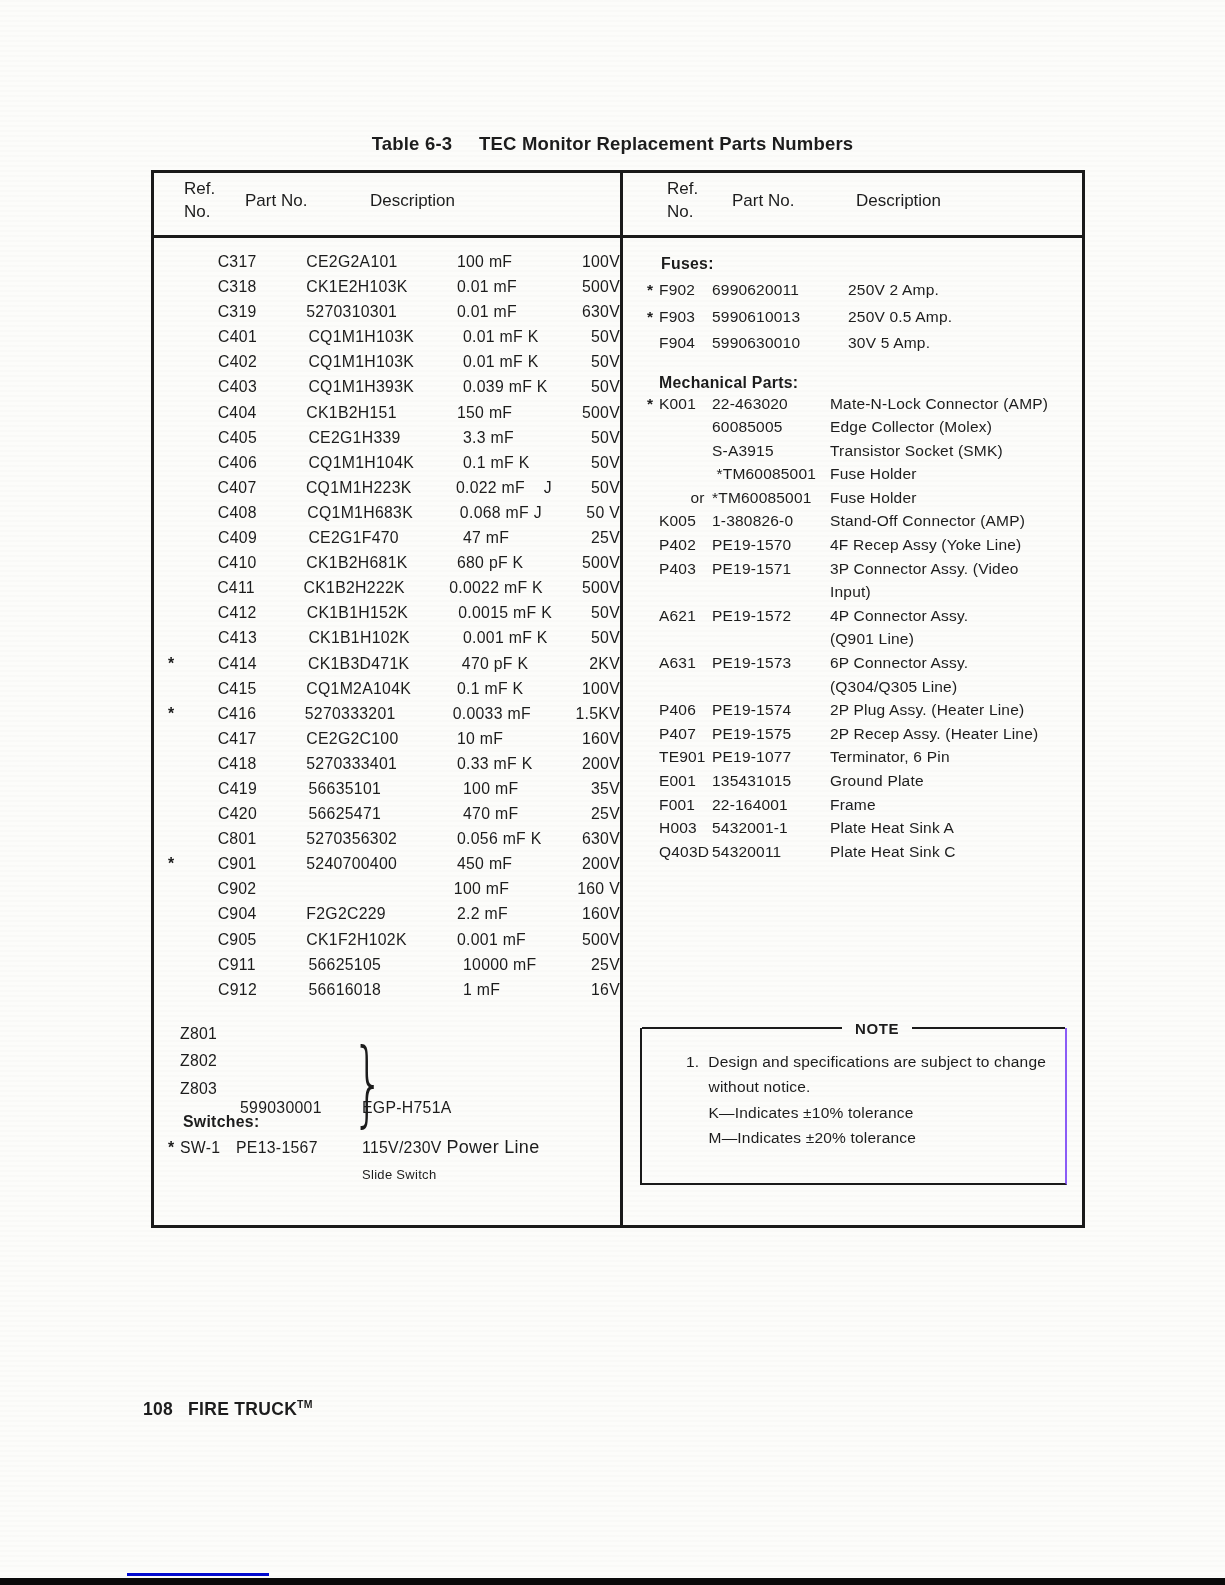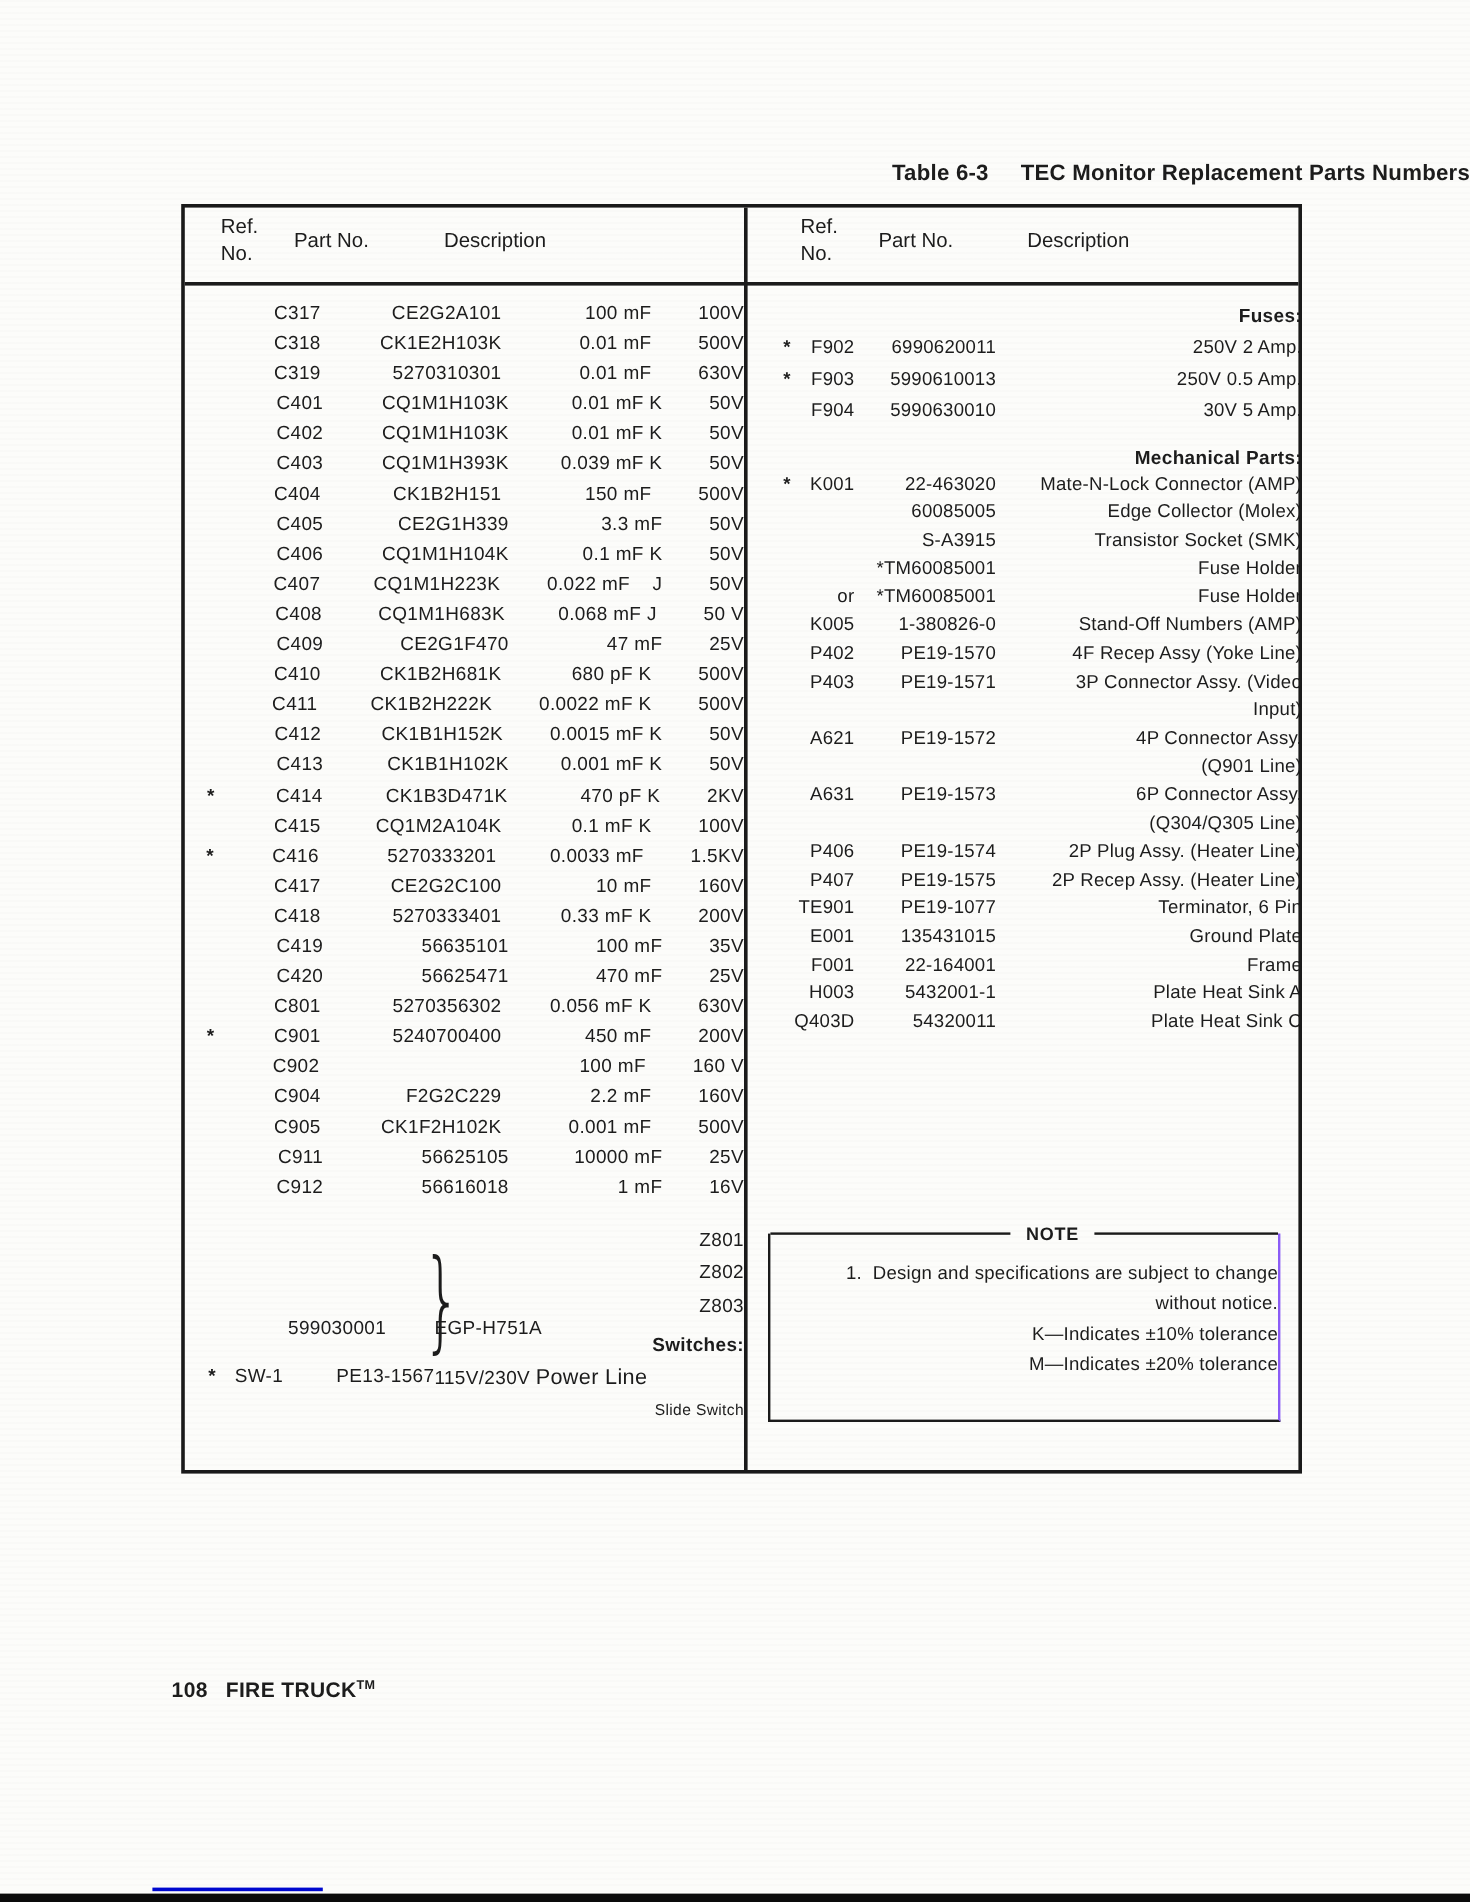--- a/index.html
+++ b/index.html
@@ -1,23 +1,23 @@
 <!DOCTYPE html>
 <html><head>
 <meta charset="utf-8">
 <style>
   html,body{margin:0;padding:0;background:#e8e8e6;}
   .page{position:relative;width:1225px;height:1585px;background:#fcfcfa;
         font-family:"Liberation Sans",sans-serif;color:#1c1c1c;overflow:hidden;margin:0 auto;}
   .page::before{content:"";position:absolute;inset:0;pointer-events:none;
         background:repeating-linear-gradient(to bottom,rgba(0,0,0,0.012) 0 2px,transparent 2px 5px);}
-  .doc-title{position:absolute;top:133px;left:0;width:100%;text-align:right;
+  .doc-title{position:absolute;top:133px;left:0;width:100%;text-align:center;
         font-weight:bold;font-size:18.5px;letter-spacing:.2px;white-space:pre;}
   .parts-table{position:absolute;left:151px;top:170px;width:934px;height:1058px;
-        border:3px solid #1a1a1a;box-sizing:border-box;text-align:right;}
+        border:3px solid #1a1a1a;box-sizing:border-box;}
   .header-rule{position:absolute;left:0;right:0;top:62px;height:2.5px;background:#1a1a1a;}
   .col-divider{position:absolute;left:466px;top:0;bottom:0;width:2.5px;background:#1a1a1a;}
   .th{position:absolute;font-size:17px;white-space:pre;}
   .left-col{position:absolute;left:0;top:67px;width:466px;}
   .right-col{position:absolute;left:469px;top:67px;width:462px;}
   .lrow{display:flex;padding-left:14px;height:25.1px;line-height:25.1px;font-size:15.8px;
         letter-spacing:.3px;white-space:pre;gap:39px;}
   .caps{margin-top:9px;}
   .c-star{width:12px;font-weight:bold;}
   .c-ref{width:56px;}
@@ -379,21 +379,21 @@
             <div class="rrow">
             <span class="c2-star"></span>
             <span class="c2-ref">       or</span>
             <span class="c2-part">*TM60085001</span>
             <span class="c2-desc">Fuse Holder</span>
           </div>
             <div class="rrow">
             <span class="c2-star"></span>
             <span class="c2-ref">K005</span>
             <span class="c2-part">1-380826-0</span>
-            <span class="c2-desc">Stand-Off Numbers (AMP)</span>
+            <span class="c2-desc">Stand-Off Connector (AMP)</span>
           </div>
             <div class="rrow">
             <span class="c2-star"></span>
             <span class="c2-ref">P402</span>
             <span class="c2-part">PE19-1570</span>
             <span class="c2-desc">4F Recep Assy (Yoke Line)</span>
           </div>
             <div class="rrow">
             <span class="c2-star"></span>
             <span class="c2-ref">P403</span>

